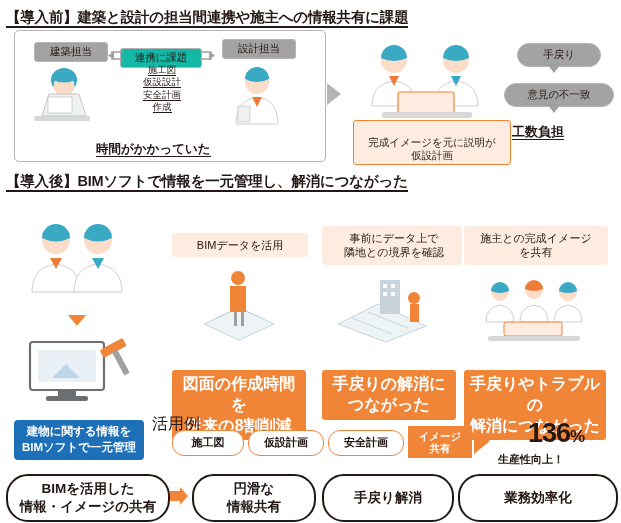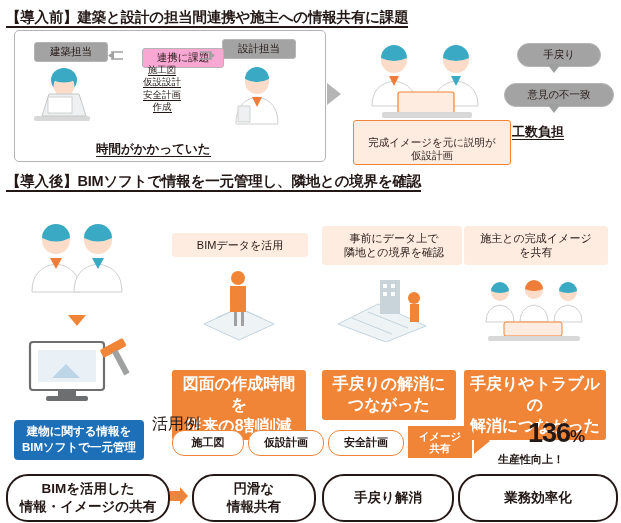--- a/index.html
+++ b/index.html
@@ -98,21 +98,21 @@
 <div class="abs head" style="left:6px;top:8px;">
   <span class="underline-head">【導入前】建築と設計の担当間連携や施主への情報共有に課題</span>
 </div>
 
 <div class="abs before-box"></div>
 
 <div class="abs tag-plain" style="left:34px;top:42px;width:64px;">建築担当</div>
 
 <div class="abs tag-plain" style="left:222px;top:39px;width:64px;">設計担当</div>
 
-<div class="abs tag-plain" style="left:142px;top:48px;width:72px;background:#f9a8d4;">連携に課題</div>
+<div class="abs tag-plain" style="left:120px;top:48px;width:72px;background:#14b8a6;">連携に課題</div>
 
 <div class="abs" style="left:108px;top:50px;">
   <svg width="16" height="12" viewBox="0 0 16 12">
       <path d="M15 2 L3 2 M15 9 L3 9" stroke="#9fa0a0" stroke-width="1.4" fill="none"></path>
       <path d="M0 5.5 L6 1.5 L6 9.5 Z" fill="#9fa0a0"></path>
     </svg>
 </div>
 <div class="abs" style="left:199px;top:50px;">
   <svg width="16" height="12" viewBox="0 0 16 12">
       <path d="M1 2 L13 2 M1 9 L13 9" stroke="#9fa0a0" stroke-width="1.4" fill="none"></path>
@@ -179,21 +179,21 @@
 
 <div class="abs tag-plain" style="left:517px;top:43px;width:74px;border-radius:12px;padding:4px;">手戻り</div>
 <div class="abs arr-down-sm" style="left:547px;top:64px;"></div>
 <div class="abs tag-plain" style="left:504px;top:83px;width:100px;border-radius:12px;padding:4px;">意見の不一致</div>
 <div class="abs arr-down-sm" style="left:547px;top:104px;"></div>
 <div class="abs" style="left:512px;top:123px;font-size:13px;font-weight:bold;">
   <span class="ul-txt">工数負担</span>
 </div>
 
 <div class="abs head" style="left:6px;top:172px;">
-  <span class="underline-head">【導入後】BIMソフトで情報を一元管理し、隣地との境界を確認</span>
+  <span class="underline-head">【導入後】BIMソフトで情報を一元管理し、解消につながった</span>
 </div>
 
 <div class="fig" style="left:20px;top:218px;">
   <svg width="120" height="92" viewBox="0 0 120 92">
     <circle cx="36" cy="22" r="14" fill="#fadcc8"></circle>
     <path d="M22 20 a14 14 0 0 1 28 0 q-14 7 -28 0z" fill="#3aa9c4"></path>
     <path d="M12 74 q0-25 24-28 q24 3 24 28 z" fill="#ffffff" stroke="#cfcfd0" stroke-width="1"></path>
     <path d="M30 40 l6 11 l6 -11" fill="#ef7d3a"></path>
     <circle cx="78" cy="22" r="14" fill="#fadcc8"></circle>
     <path d="M64 20 a14 14 0 0 1 28 0 q-14 7 -28 0z" fill="#3aa9c4"></path>

